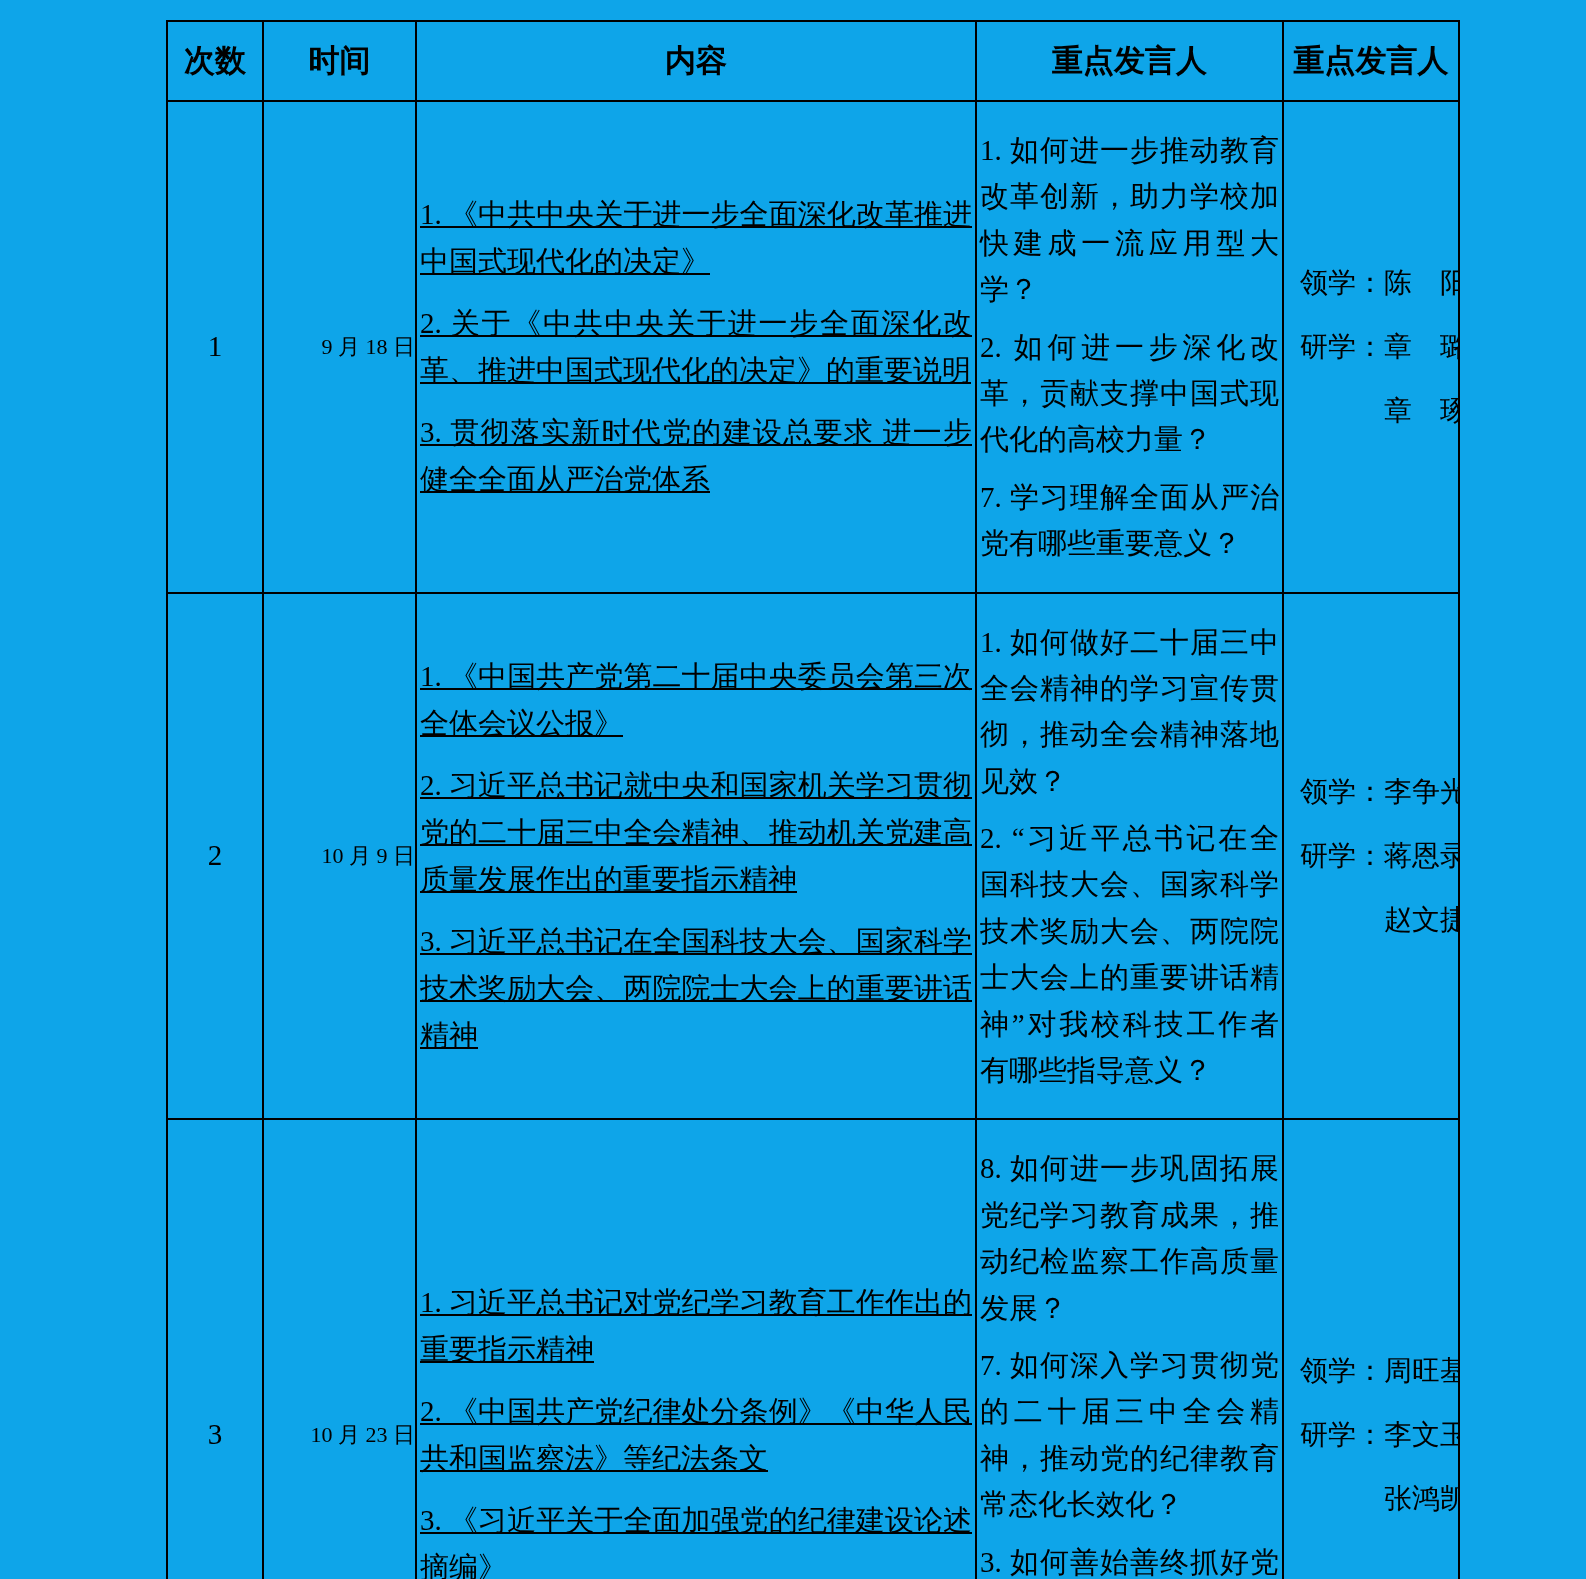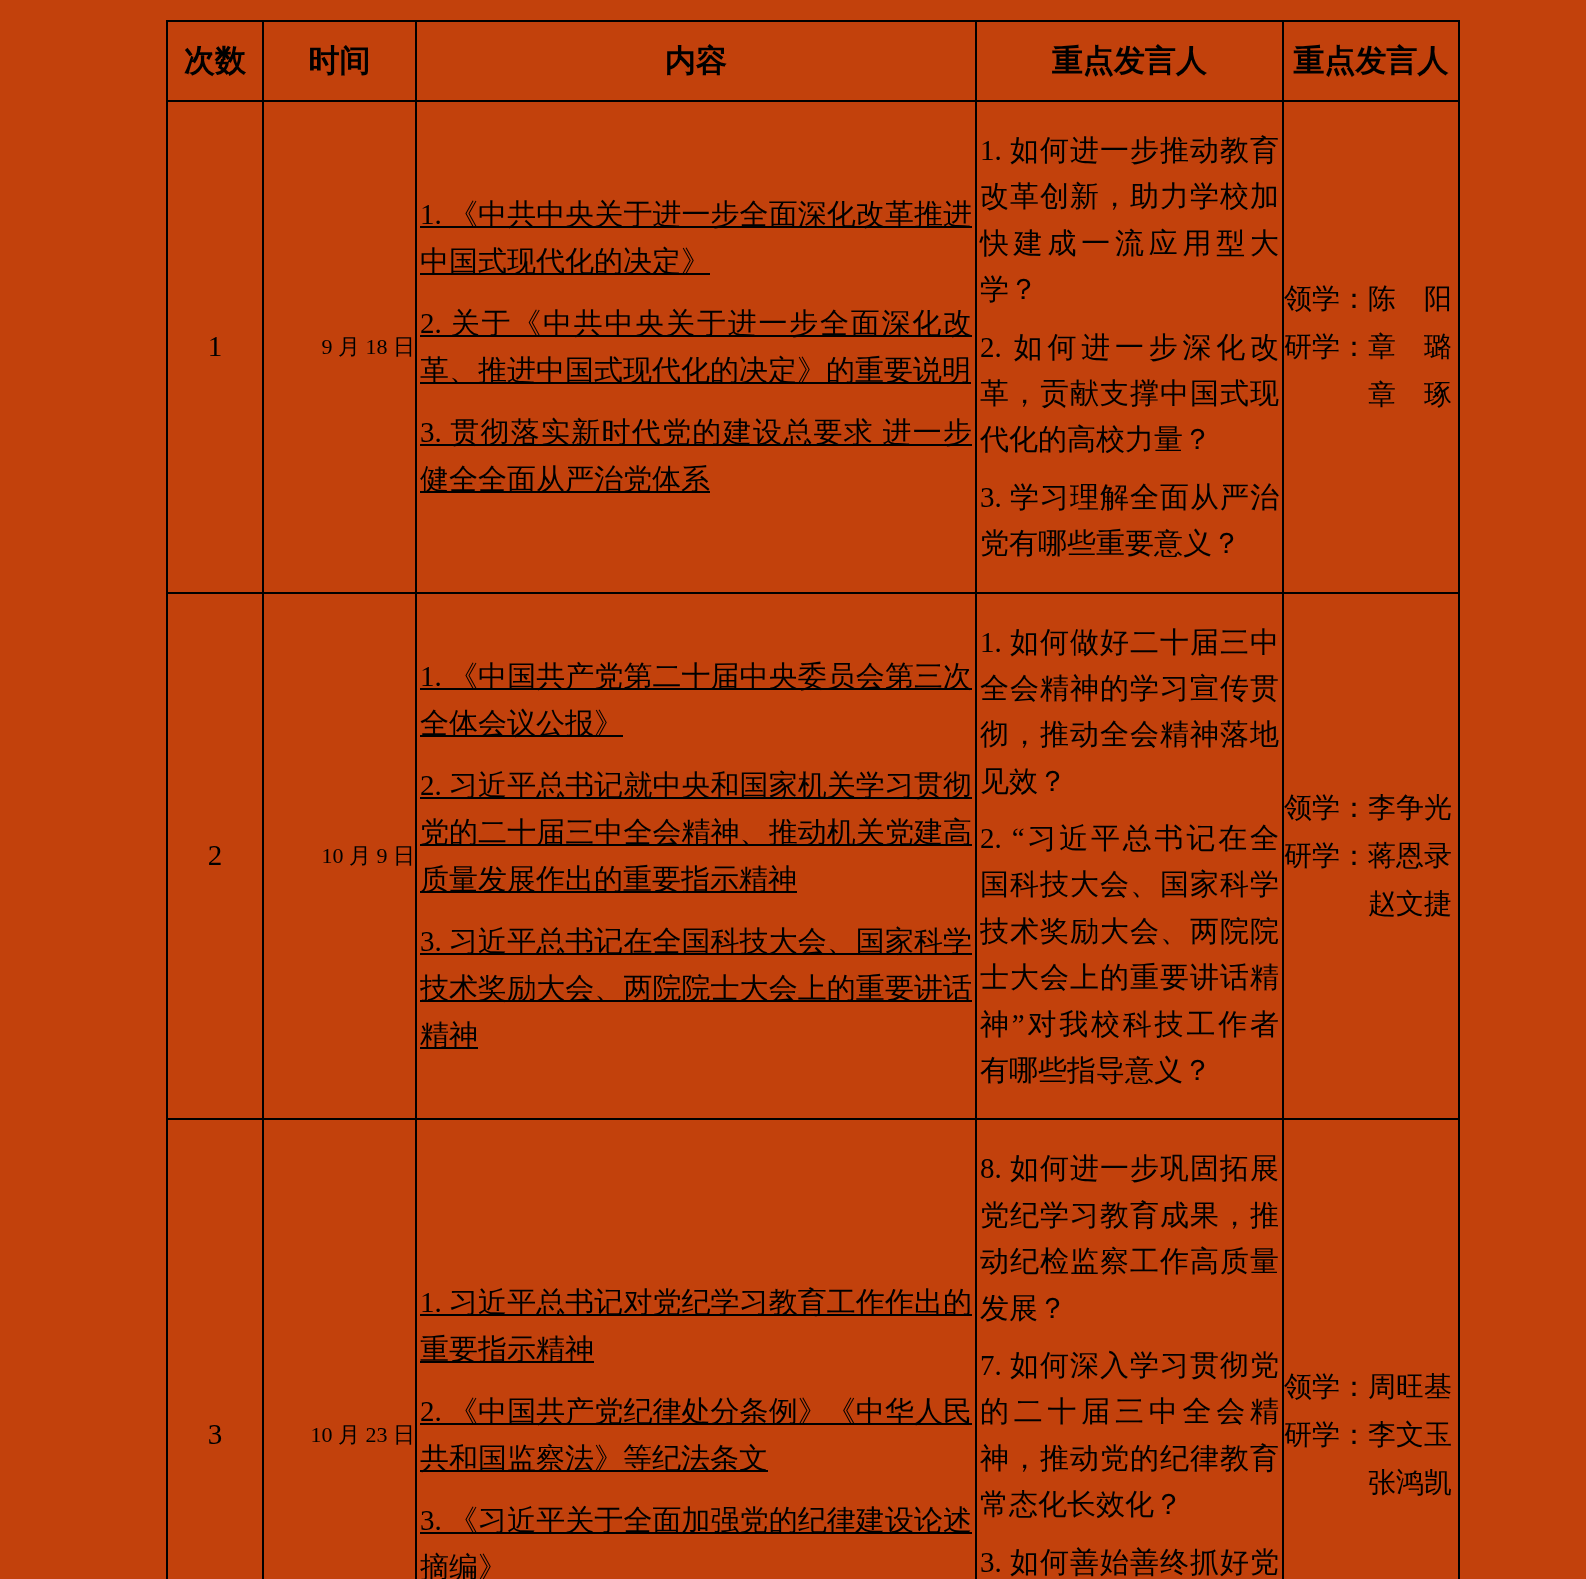--- a/index.html
+++ b/index.html
@@ -6,21 +6,21 @@
     margin: 0;
     padding: 0;
     background: #ffffff;
     color: #000000;
     font-family: "Liberation Serif", "DejaVu Serif", serif;
   }
   .page {
     position: relative;
     width: 1586px;
     height: 1579px;
-    background: #c2410c;
+    background: #0ea5e9;
     overflow: hidden;
   }
   .doc-table-wrap {
     position: absolute;
     left: 166px;
     top: 20px;
     width: 1292px;
   }
   table.doc-table {
     border-collapse: collapse;
@@ -68,21 +68,21 @@
     font-size: 29px;
     line-height: 1.6;
     margin: 11px 0;
     text-align: justify;
     text-justify: inter-ideograph;
   }
   td.col-speakers { padding: 0; }
   td.col-speakers p {
     font-size: 28px;
     line-height: 1.72;
-    margin: 0;
+    margin: 16px;
     white-space: nowrap;
   }
 </style>
 </head>
 <body>
 
 <div class="page">
   <div class="doc-table-wrap">
     <table class="doc-table">
       <colgroup>
@@ -113,21 +113,21 @@
       <div>
                 <p>1. 《中共中央关于进一步全面深化改革推进中国式现代化的决定》</p>
                 <p>2. 关于《中共中央关于进一步全面深化改革、推进中国式现代化的决定》的重要说明</p>
                 <p>3. 贯彻落实新时代党的建设总要求 进一步健全全面从严治党体系</p>
               </div>
     </td>
     <td class="col-questions">
       <div>
                 <p>1. 如何进一步推动教育改革创新，助力学校加快建成一流应用型大学？</p>
                 <p>2. 如何进一步深化改革，贡献支撑中国式现代化的高校力量？</p>
-                <p>3. 学习理解全面从严治党有哪些重要意义？</p>
+                <p>7. 学习理解全面从严治党有哪些重要意义？</p>
               </div>
     </td>
     <td class="col-speakers">
       <div>
                 <p>领学：陈　阳</p>
                 <p>研学：章　璐</p>
                 <p>　　　章　琢</p>
               </div>
     </td>
   </tr>

